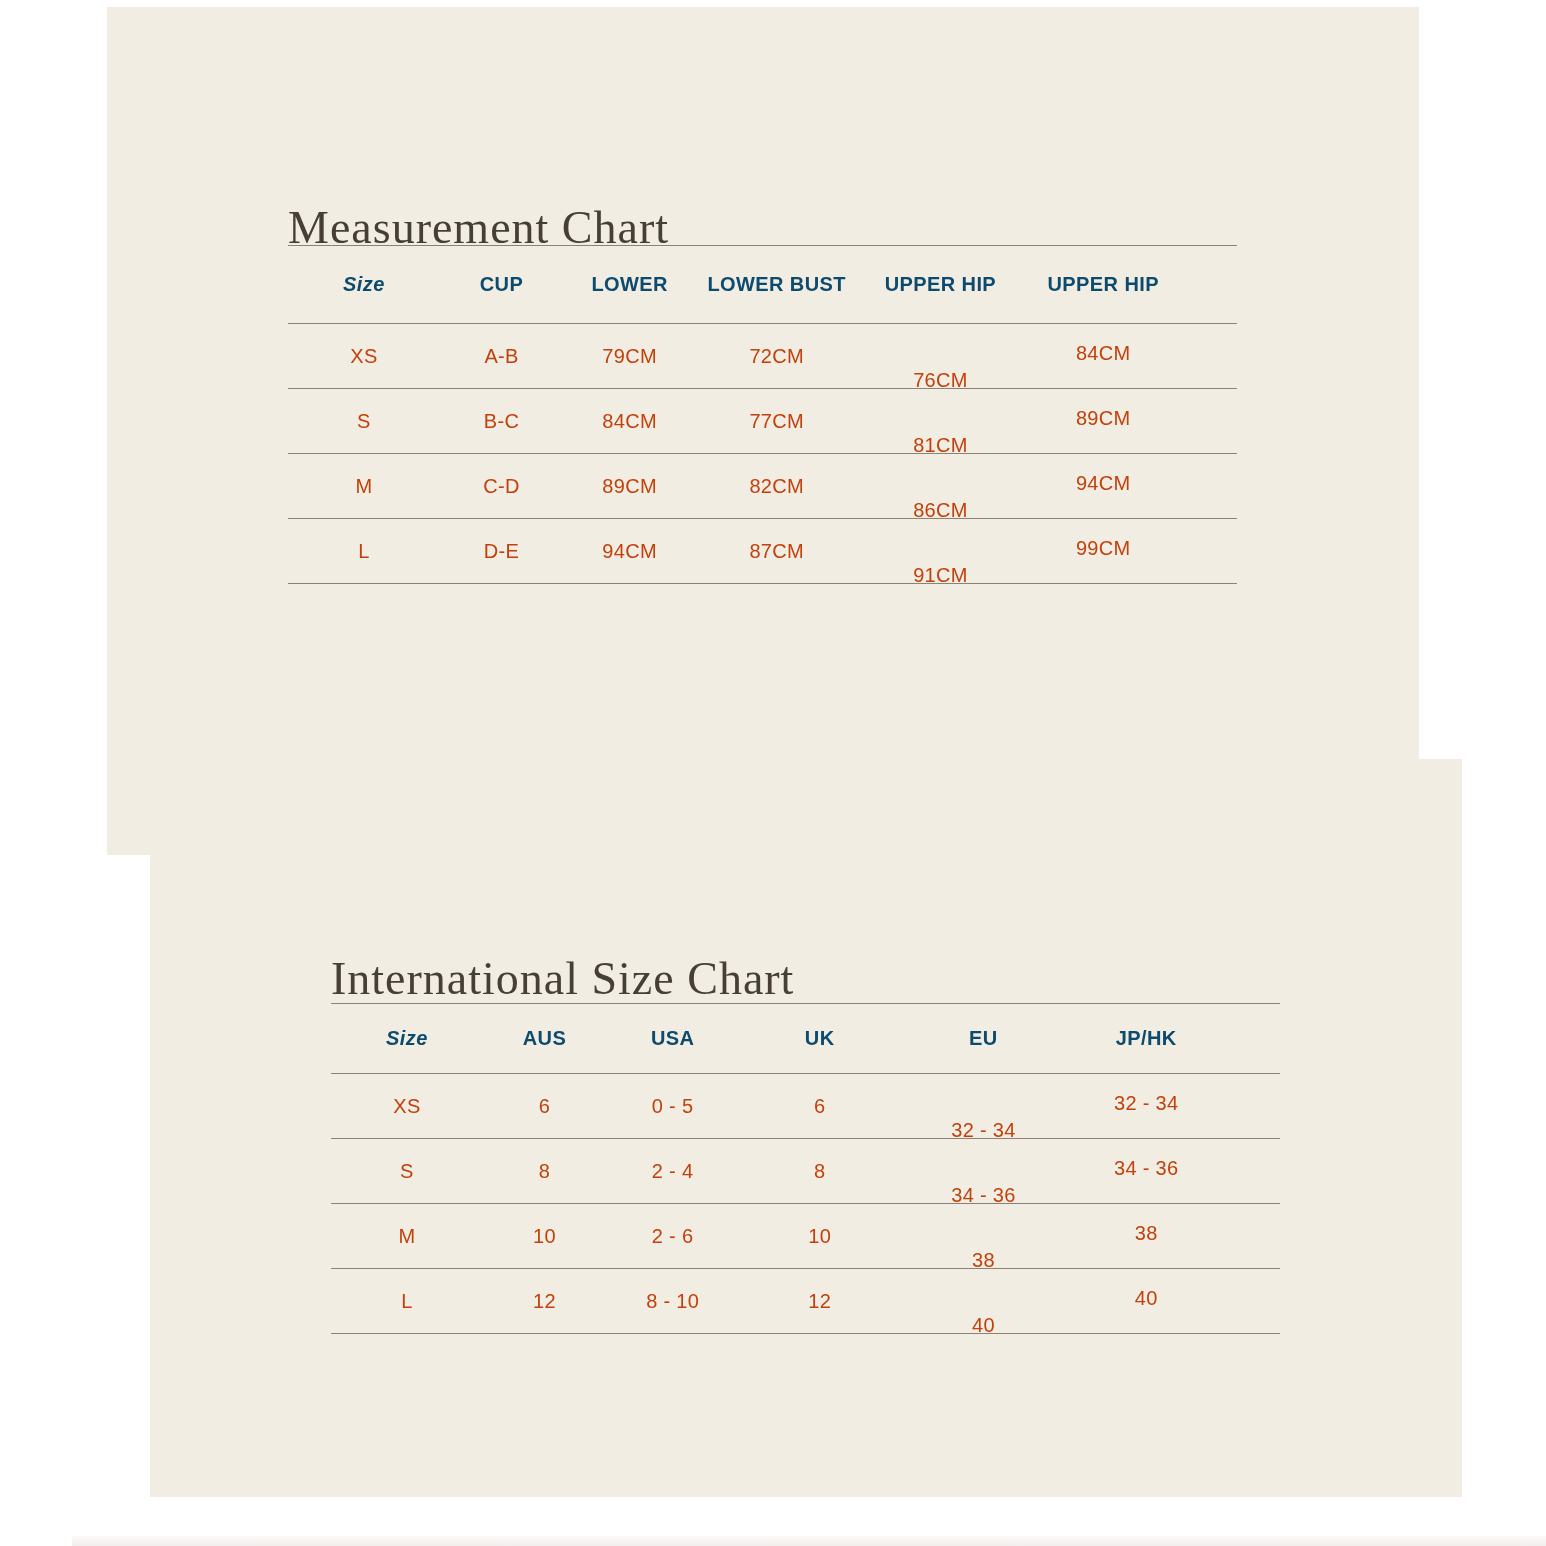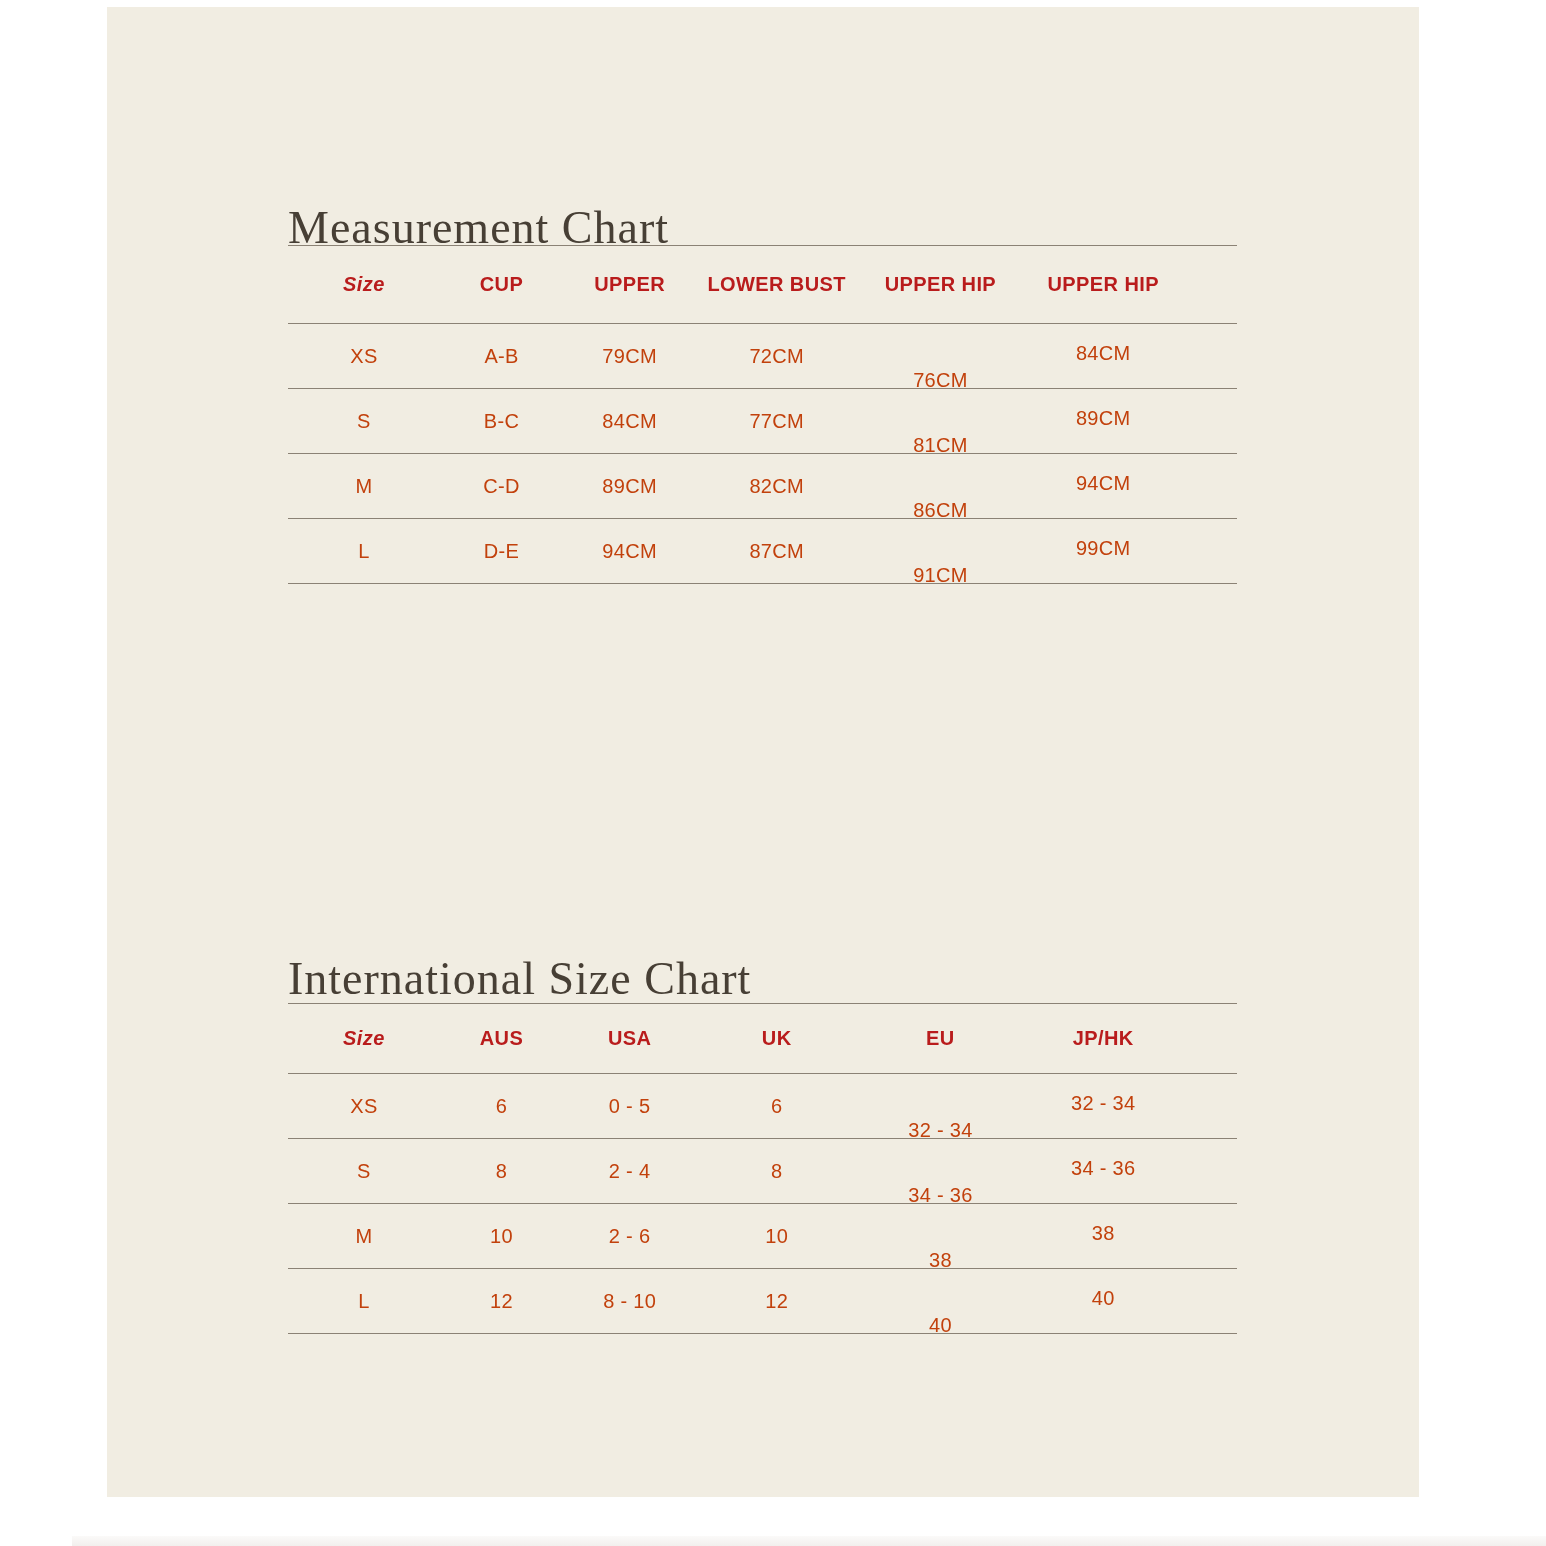--- a/index.html
+++ b/index.html
@@ -15,21 +15,21 @@
     background: #ffffff;
     overflow: hidden;
   }
   .panel {
     position: absolute;
     left: 107px;
     width: 1312px;
     background: #F1EDE2;
   }
   .panel-1 { top: 7px;   height: 848px; }
-  .panel-2 { top: 759px; height: 738px; }
+  .panel-2 { top: 759px; height: 738px; margin-left: 43px; }
 
   .chart-title {
     position: absolute;
     left: 181px;
     font-family: "Liberation Serif", serif;
     font-weight: 400;
     font-size: 46px;
     letter-spacing: 1px;
     color: #473F35;
     white-space: nowrap;
@@ -52,21 +52,21 @@
   table.size-table td {
     text-align: center;
     vertical-align: middle;
     padding: 0;
   }
   table.size-table thead th {
     border-bottom: 1.5px solid #8B8275;
     font-size: 20px;
     font-weight: 700;
     letter-spacing: 0.4px;
-    color: #b91c1c;
+    color: #0c4a6e;
   }
   .table-1 thead th { height: 77px; }
   .table-2 thead th { height: 69px; }
 
   table.size-table tbody td {
     border-bottom: 1.5px solid #8B8275;
     height: 64px;
     font-size: 20px;
     font-weight: 400;
     letter-spacing: 0.3px;
@@ -106,21 +106,21 @@
           <col style="width:13%">
           <col style="width:14%">
         <col style="width:17%">
           <col style="width:17.5%">
           <col style="width:22.5%">
       </colgroup>
     <thead>
           <tr>
             <th class="col-0"><span class="cell-text">Size</span></th>
             <th class="col-1"><span class="cell-text">CUP</span></th>
-            <th class="col-2"><span class="cell-text">UPPER</span></th>
+            <th class="col-2"><span class="cell-text">LOWER</span></th>
             <th class="col-3"><span class="cell-text">LOWER BUST</span></th>
             <th class="col-4"><span class="cell-text">UPPER HIP</span></th>
             <th class="col-5"><span class="cell-text">UPPER HIP</span></th>
           </tr>
         </thead>
         <tbody>
           <tr>
             <td class="col-0"><span class="cell-text">XS</span></td>
             <td class="col-1"><span class="cell-text">A-B</span></td>
             <td class="col-2"><span class="cell-text">79CM</span></td>

